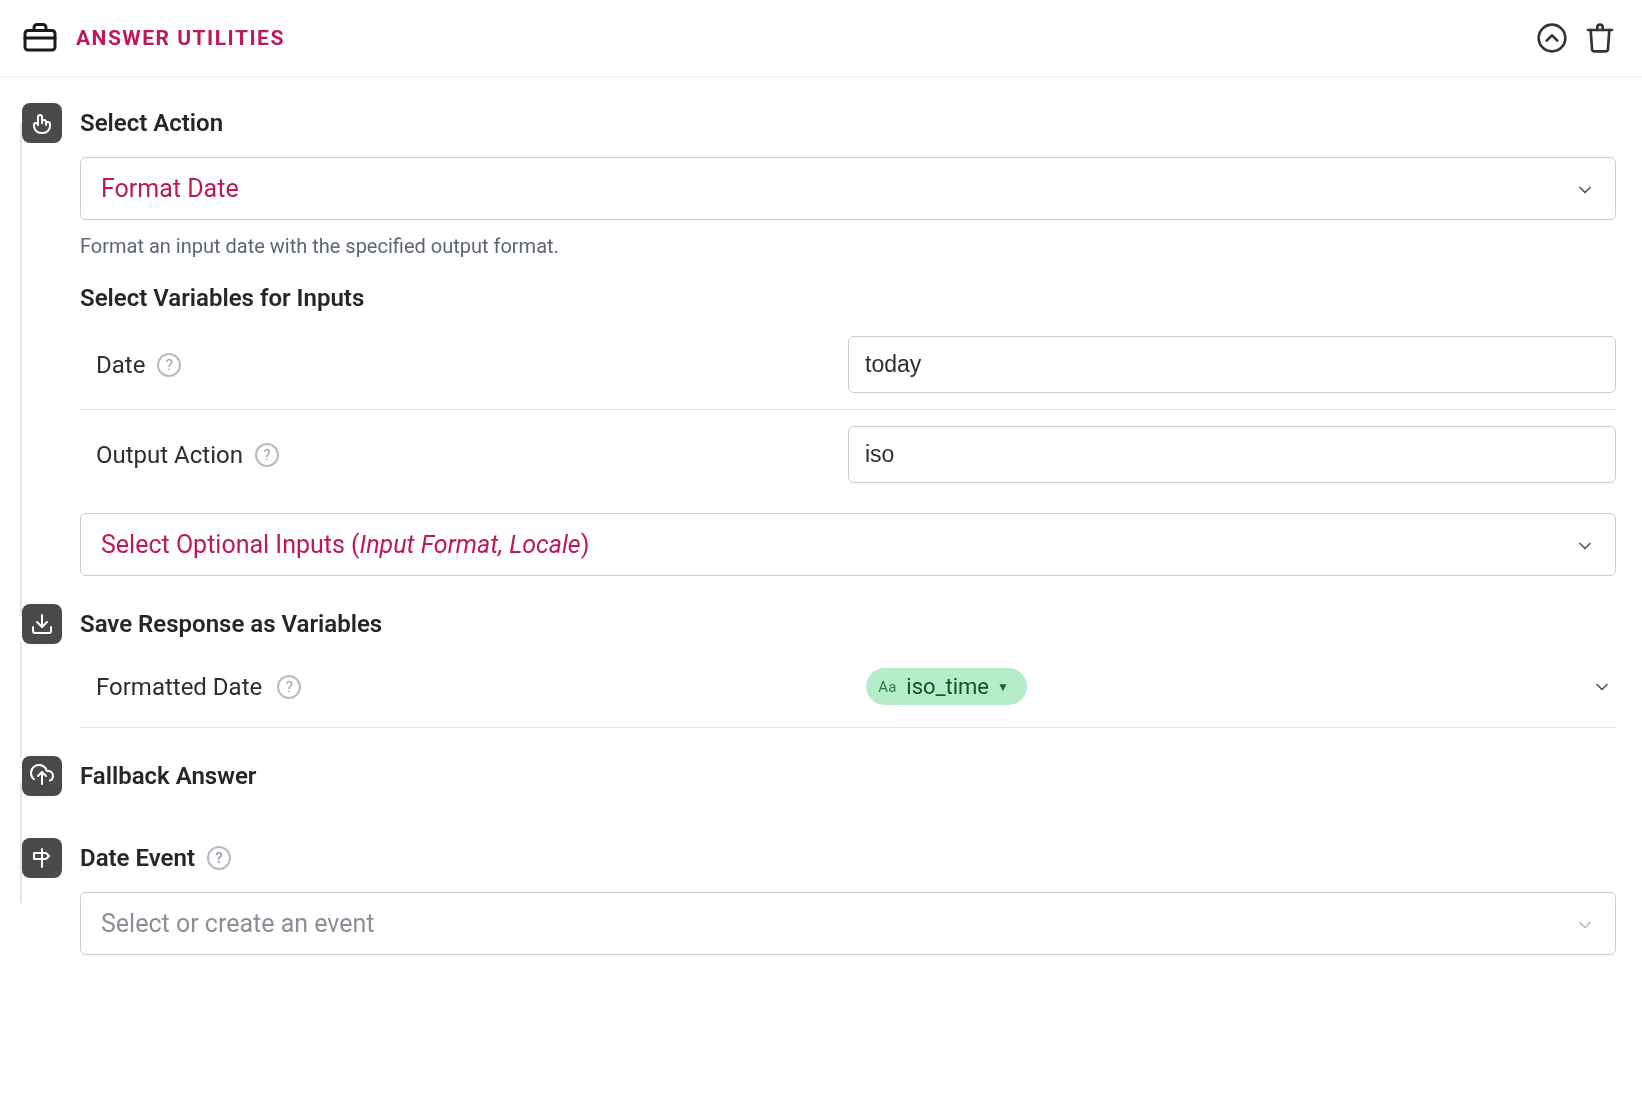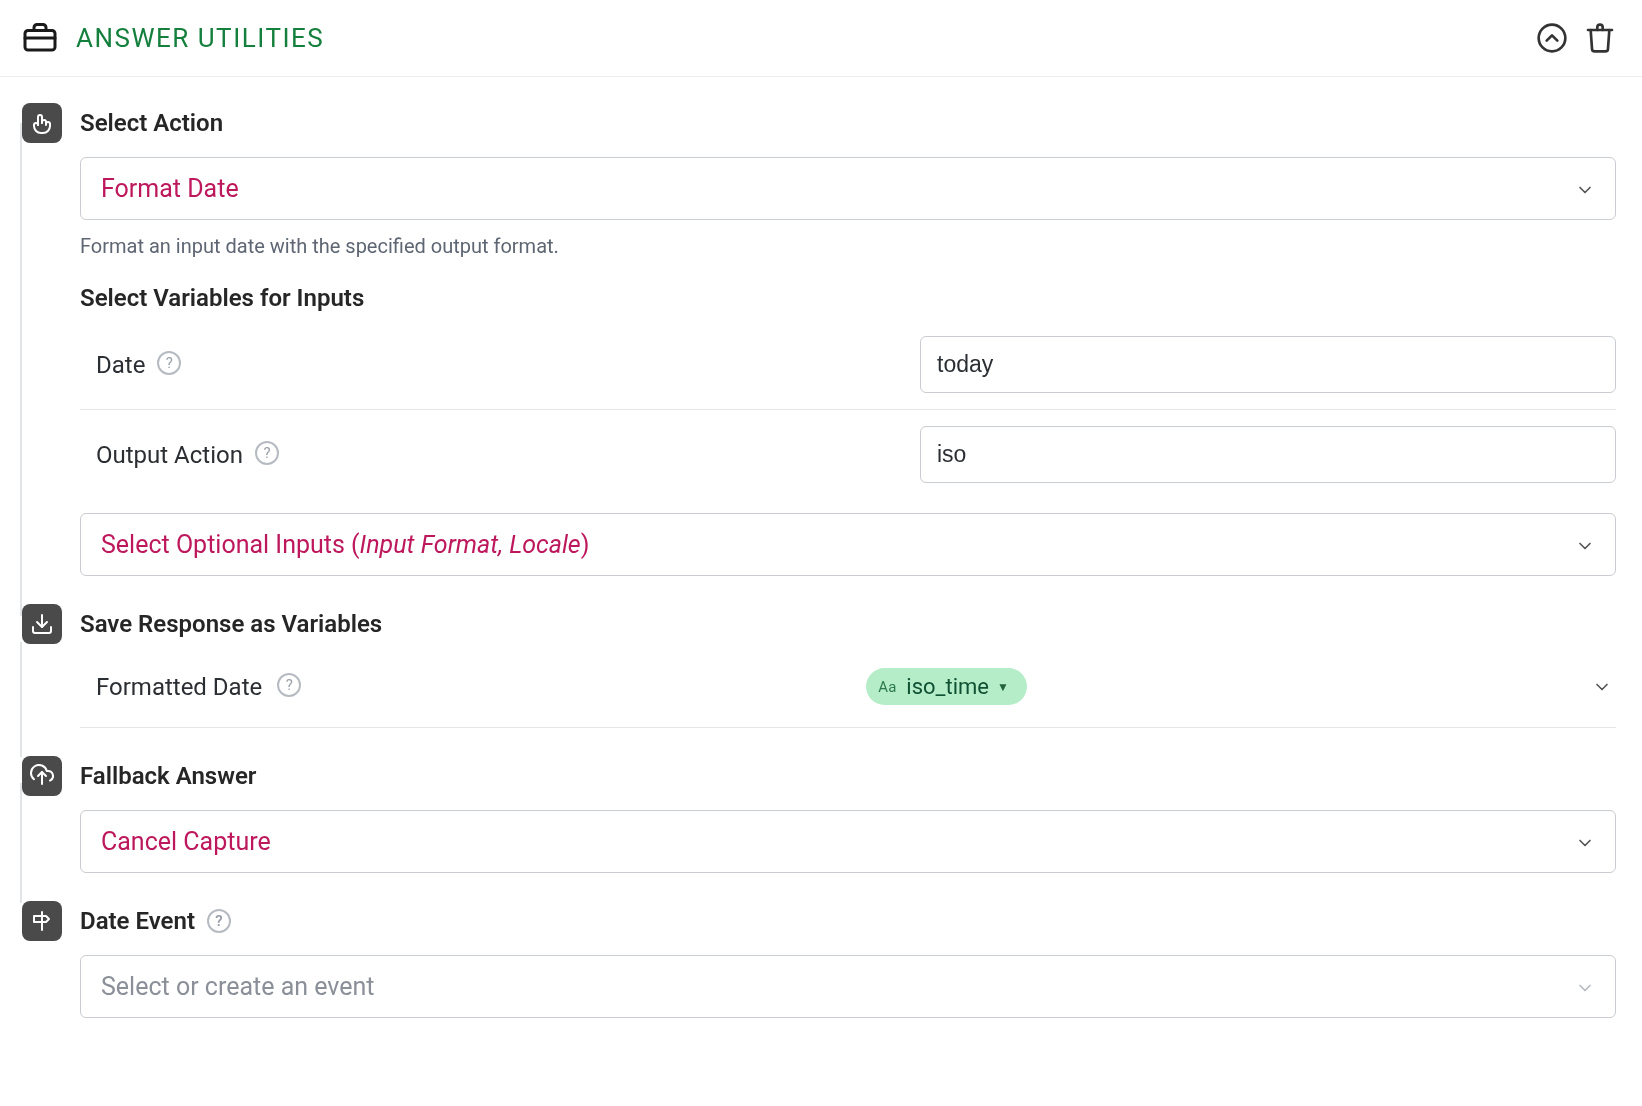--- a/index.html
+++ b/index.html
@@ -12,24 +12,24 @@
 
 .header {
   display: flex;
   align-items: center;
   justify-content: space-between;
   padding: 20px 26px 20px 22px;
   border-bottom: 1px solid #eceef0;
 }
 .header-left { display: flex; align-items: center; gap: 18px; }
 .header-title {
-  font-size: 26px;
-  font-weight: 400;
+  font-size: 21px;
+  font-weight: 700;
   letter-spacing: 1.5px;
-  color: #15803d;
+  color: #be185d;
 }
 .header-actions { display: flex; align-items: center; gap: 16px; }
 
 .toolbox-icon svg { width: 36px; height: 36px; display: block; }
 .header-actions svg { width: 32px; height: 32px; display: block; color: #333; }
 
 .content {
   padding: 26px 26px 26px 22px;
   position: relative;
 }
@@ -107,39 +107,39 @@
   display: flex;
   align-items: center;
   justify-content: space-between;
   padding: 16px 0;
   border-bottom: 1px solid #e4e7ea;
   gap: 24px;
 }
 .input-row:last-child { border-bottom: none; }
 .input-row-label {
   display: flex;
-  align-items: flex-start;
+  align-items: center;
   gap: 12px;
   font-size: 24px;
   color: #2b2f33;
   padding-left: 16px;
 }
 .help-icon {
   width: 24px;
   height: 24px;
   border: 2px solid #b6bbc2;
   border-radius: 50%;
   display: inline-flex;
   align-items: center;
   justify-content: center;
   font-size: 15px;
   color: #9aa0a8;
 }
 .input-text {
-  width: 696px;
+  width: 768px;
   border: 1px solid #c9ccd1;
   border-radius: 6px;
   padding: 14px 16px;
   font-size: 23px;
   color: #2b2f33;
   outline: none;
 }
 
 .optional-select {
   margin-top: 14px;
@@ -304,28 +304,20 @@
   <div class="block">
     <div class="block-icon">
       <svg viewBox="0 0 24 24" fill="none" stroke="currentColor" stroke-width="2" stroke-linecap="round" stroke-linejoin="round">
         <path d="M20 16.58A5 5 0 0 0 18 7h-1.26A8 8 0 1 0 4 15.25"></path>
         <polyline points="16 12 12 8 8 12"></polyline>
         <line x1="12" y1="8" x2="12" y2="20"></line>
       </svg>
     </div>
     <div class="block-body">
       <div class="block-label">Fallback Answer</div>
-      <div class="select-field">
-        <span>Cancel Capture</span>
-        <span class="chev">
-          <svg width="20" height="20" viewBox="0 0 24 24" fill="none" stroke="currentColor" stroke-width="2" stroke-linecap="round" stroke-linejoin="round">
-              <polyline points="6 9 12 15 18 9"></polyline>
-            </svg>
-        </span>
-      </div>
     </div>
   </div>
 
   <div class="block track-event">
     <div class="block-icon">
       <svg viewBox="0 0 24 24" fill="none" stroke="currentColor" stroke-width="2" stroke-linecap="round" stroke-linejoin="round">
         <path d="M12 3v18"></path>
         <path d="M4 7h12l3 3-3 3H4z"></path>
       </svg>
     </div>

